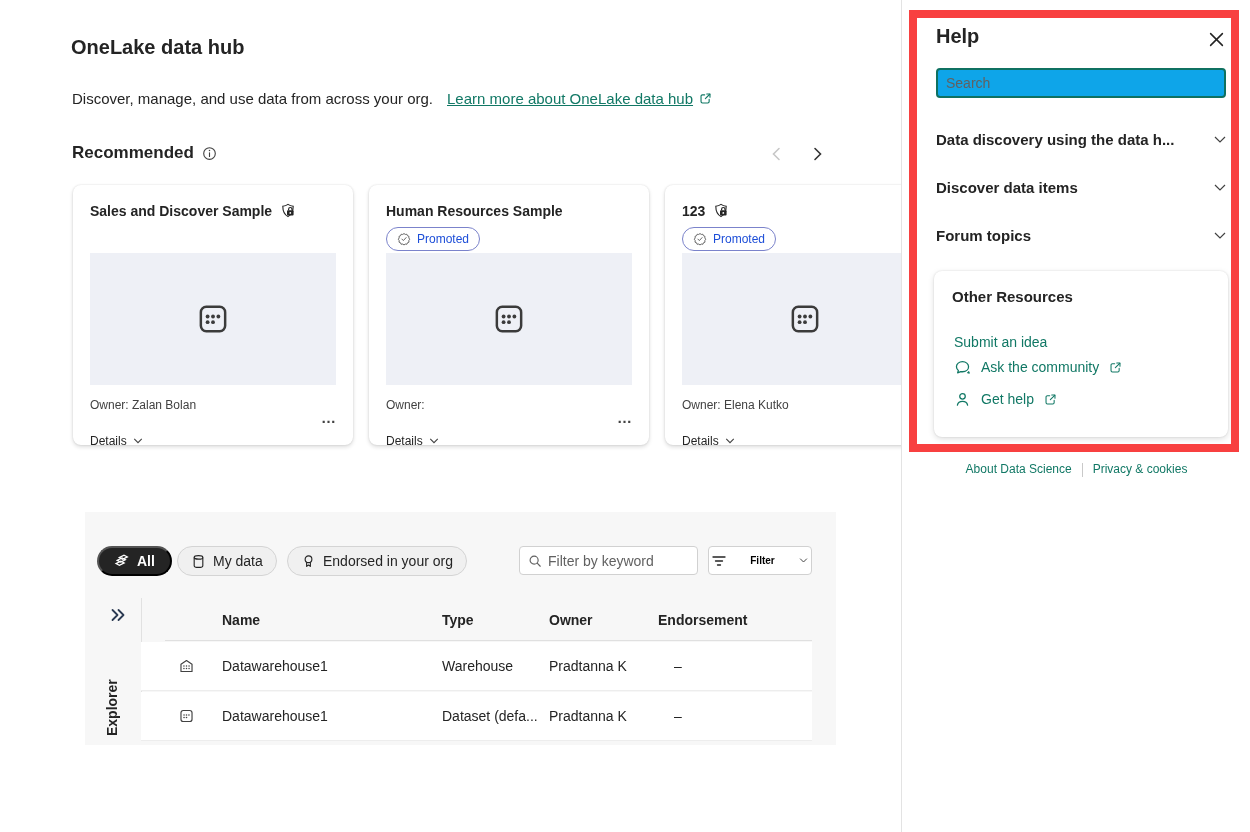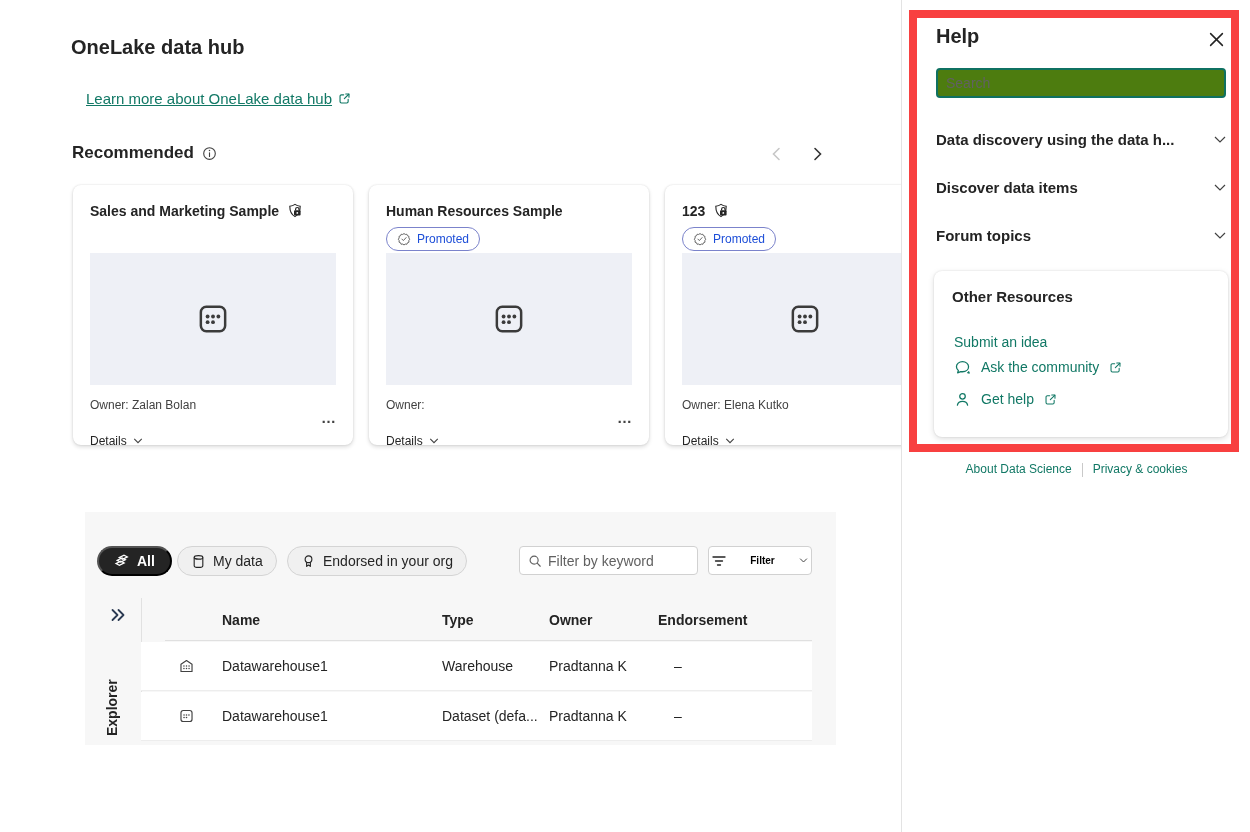--- a/index.html
+++ b/index.html
@@ -59,21 +59,21 @@
   .row-1 { top:642px; } .row-2 { top:692px; }
   .tbl-row .cell { position:absolute; top:50%; transform:translateY(-50%); font-size:14px; color:#242424; white-space:nowrap; }
   .cell-icon { left:37px; color:#3b3b3b; }
   .cell-name { left:81px; } .cell-type { left:301px; color:#333; } .cell-owner { left:408px; color:#333; } .cell-endorse { left:533px; }
 
   
   .help-region { position:absolute; top:0; right:0; width:349px; height:832px; background:#fff; border-left:1px solid #e3e3e3; }
   .red-box { position:absolute; left:7px; top:10px; width:330px; height:442px; border:8px solid #f84040; pointer-events:none; z-index:5; }
   .help-title { left:34px; top:25px; font-size:20px; font-weight:700; }
   .help-close { left:303px; top:28px; width:22px; height:22px; display:flex; align-items:center; justify-content:center; cursor:pointer; color:#242424; background:none; border:none; }
-  .help-search { left:34px; top:68px; width:290px; height:30px; border:2px solid #0f7161; border-radius:4px; background:#4d7c0f;
+  .help-search { left:34px; top:68px; width:290px; height:30px; border:2px solid #0f7161; border-radius:4px; background:#0ea5e9;
     display:flex; align-items:center; padding:0 8px; }
   .help-search input { border:none; outline:none; width:100%; font-size:14px; font-family:inherit; color:#242424; background:transparent; }
   .help-search input::placeholder { color:#616161; }
   .acc-item { left:34px; width:290px; height:24px; display:flex; align-items:center; justify-content:space-between;
     font-size:15px; font-weight:700; cursor:pointer; color:#242424; }
   .acc-1 { top:127px;text-align:center; } .acc-2 { top:175px; } .acc-3 { top:223px; }
   .acc-item .chev { color:#424242; }
   .res-card { left:32px; top:271px; width:294px; height:166px; background:#fff; border-radius:8px;
     box-shadow:0 0 2px rgba(0,0,0,.12), 0 2px 6px rgba(0,0,0,.13); }
   .res-title { left:18px; top:17px; font-size:15px; font-weight:700; }
@@ -85,20 +85,21 @@
   .foot-sep { display:inline-block; width:1px; height:14px; background:#c9c9c9; margin:0 10px; vertical-align:middle; }
 </style>
 </head>
 <body>
 
 <div>
 
   <div class="abs page-title">OneLake data hub</div>
 
   <div class="abs subtitle-row">
+    <span>Discover, manage, and use data from across your org.</span>
     <span class="learn-link">
       <span>Learn more about OneLake data hub</span>
       <span>
         <svg width="13" height="13" viewBox="0 0 16 16" fill="none" stroke="#117865" stroke-width="1.4" stroke-linecap="round" stroke-linejoin="round">
           <path d="M7 3.5H4.2A1.7 1.7 0 0 0 2.5 5.2v6.6a1.7 1.7 0 0 0 1.7 1.7h6.6a1.7 1.7 0 0 0 1.7-1.7V9"></path>
           <path d="M9.5 2.5h4v4"></path>
             <path d="M13.2 2.8 7.8 8.2"></path>
         </svg>
       </span>
     </span>
@@ -122,21 +123,21 @@
   <button class="abs nav-chevron chev-right">
     <svg width="12" height="14" viewBox="0 0 10 14" fill="none" stroke="currentColor" stroke-width="1.6" stroke-linecap="round">
         <path d="M2 1.5 7.5 7 2 12.5"></path>
       </svg>
   </button>
 
   <div class="abs cards-row">
 
     <div class="card">
       <div class="card-title">
-        <span>Sales and Marketing Sample</span>
+        <span>Sales and Discover Sample</span>
         <span>
           <svg width="16" height="16" viewBox="0 0 16 16">
             <path d="M2.8 3.2C4.6 3 6.6 2.3 8 1.4c1.4.9 3.4 1.6 5.2 1.8 0 4.6-1.5 8.4-5.2 10.4C4.3 11.6 2.8 7.8 2.8 3.2Z" fill="none" stroke="#242424" stroke-width="1.1"></path>
             <rect x="7" y="7.2" width="6.6" height="5.4" rx="1" fill="#242424"></rect>
             <path d="M8.6 7.2V6.2a1.7 1.7 0 0 1 3.4 0v1" fill="none" stroke="#242424" stroke-width="1.2"></path>
             <circle cx="10.3" cy="9.9" r="0.9" fill="#fff"></circle>
           </svg>
         </span>
       </div>
       <div class="badge-row"><span class="badge is-hidden"></span></div>

